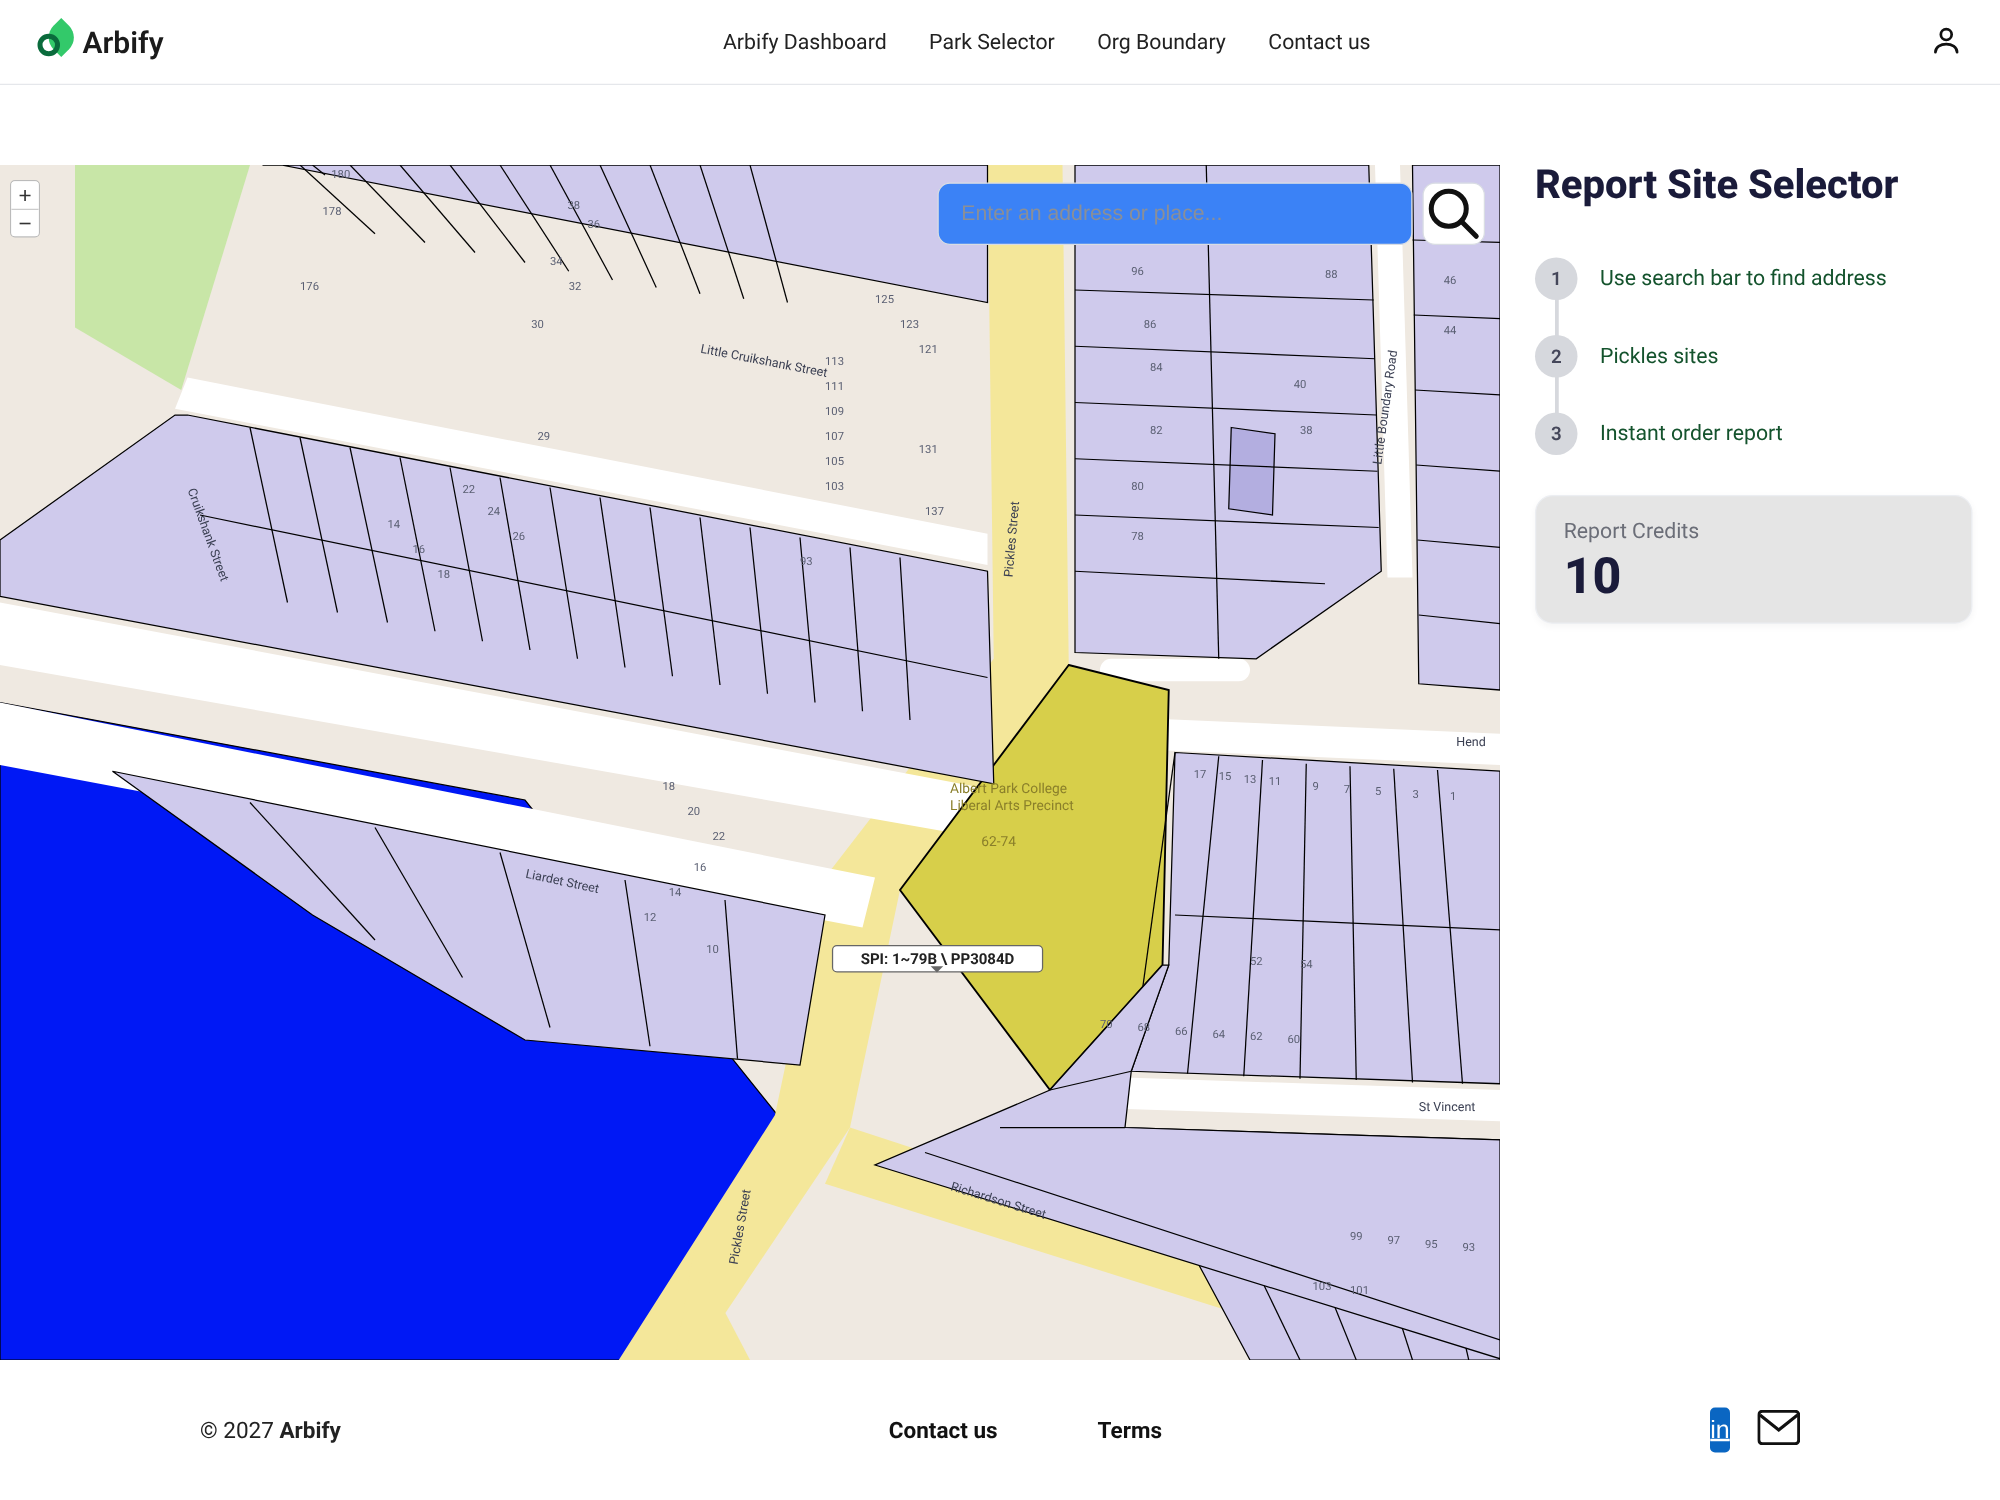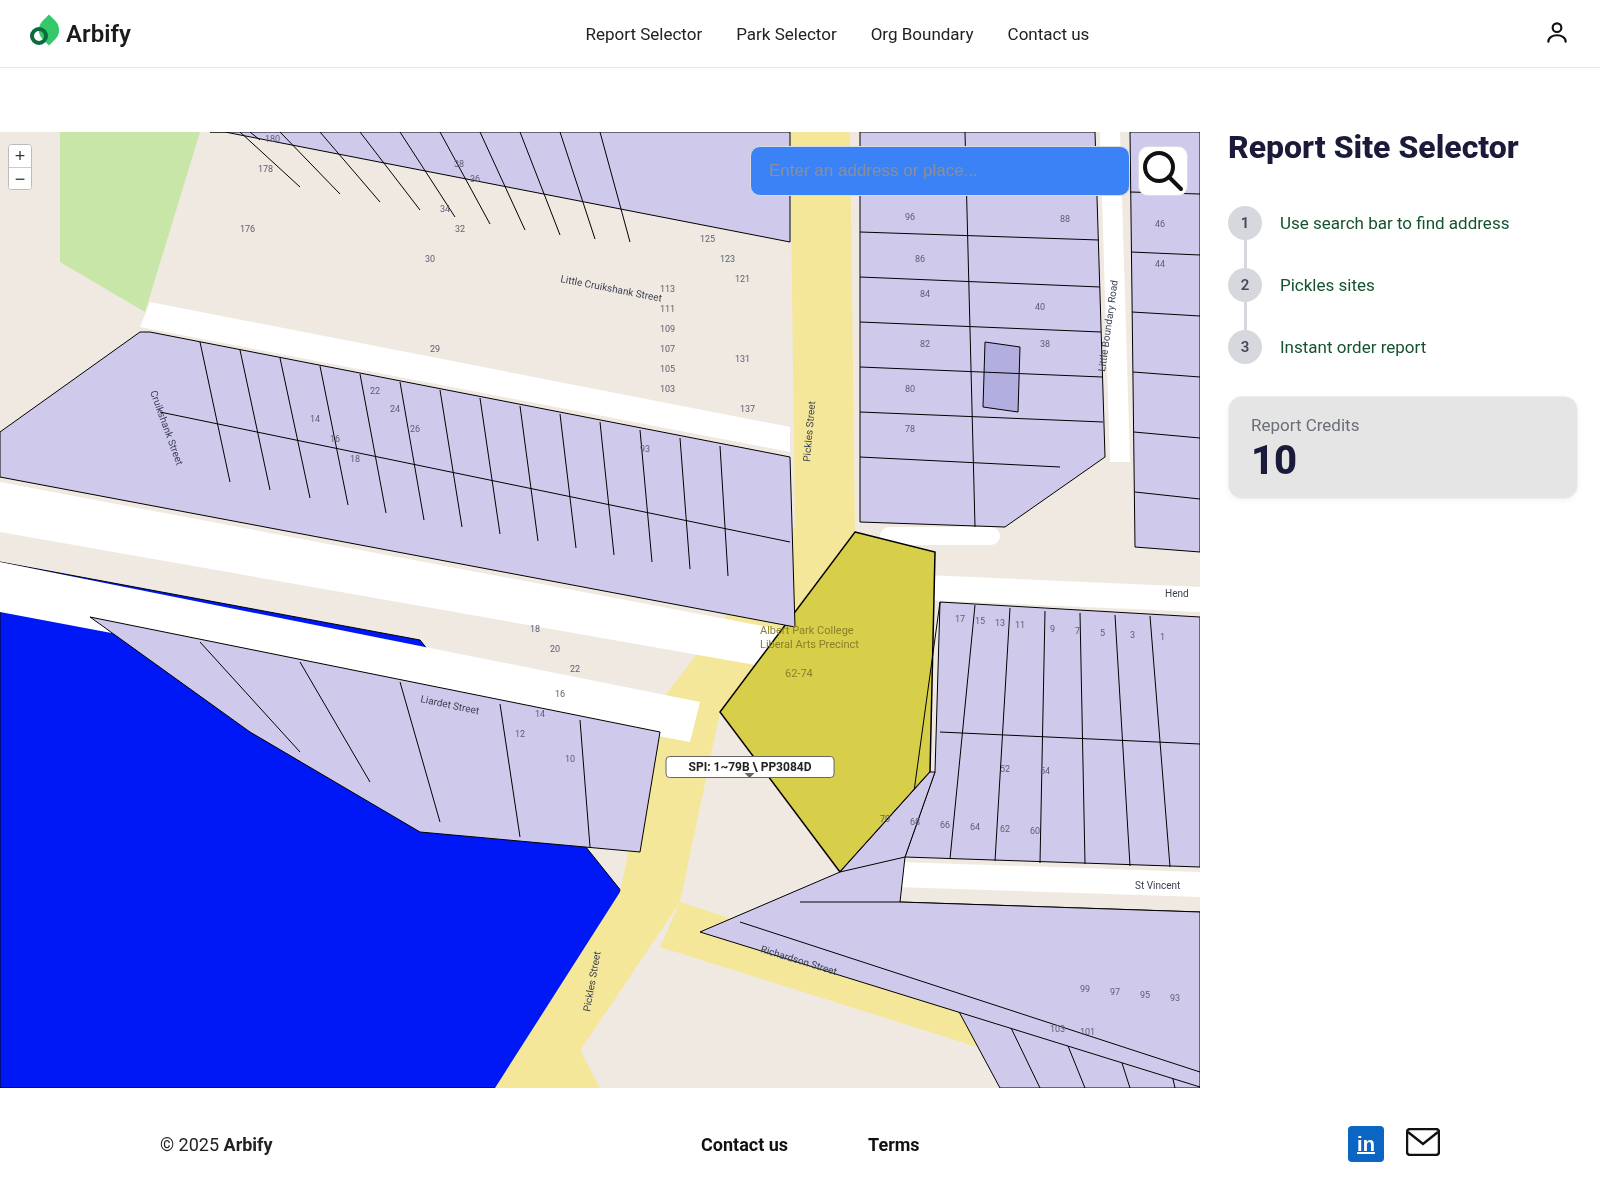--- a/index.html
+++ b/index.html
@@ -40,21 +40,21 @@
   .credits-card { margin-top: 18px; background:#e5e5e5; border:1px solid #eceef2; border-radius:14px; padding:18px 22px 14px 22px; box-shadow: 0 2px 6px rgba(0,0,0,0.04); }
   .credits-label { font-size:17px; color:#6b6e78; margin-bottom:2px; }
   .credits-value { font-size:40px; font-weight:800; color:#1a1b3a; }
   
   .footer { height:112px; display:flex; align-items:center; justify-content:space-between; padding: 0 160px; }
   .footer-left { font-size:18px; color:#222; }
   .footer-left .brand { font-weight:700; }
   .footer-center { display:flex; gap:80px; }
   .footer-center a { font-size:18px; font-weight:700; color:#111; text-decoration:none; }
   .footer-right { display:flex; gap:22px; align-items:center; }
-  .li-badge { width:36px; height:36px; background:#0a66c2; border-radius:4px; display:flex; align-items:center; justify-content:center; color:#fff; font-weight:700; font-size:20px; font-family: Arial, sans-serif; }
+  .li-badge { width:16px; height:36px; background:#0a66c2; border-radius:4px; display:flex; align-items:center; justify-content:center; color:#fff; font-weight:400; font-size:20px; font-family: Arial, sans-serif; }
   .mail-icon { width:34px; height:28px; }
   
   .road-main { fill:#f4e79a; }
   .road-sec  { fill:#ffffff; }
   .parcel { fill:#cfcaec; stroke:#000; stroke-width:1; }
   .parcel-dk { fill:#b3aee0; stroke:#000; stroke-width:1; }
   .highlight { fill:#d7cf4a; stroke:#000; stroke-width:1.5; }
   .water { fill:#0018f5; stroke:#000; stroke-width:1; }
   .park  { fill:#c8e6a7; stroke:none; }
   .ring  { fill:none; stroke:#d9d3c8; stroke-width:40; }
@@ -67,21 +67,21 @@
 
 <div class="header">
   <div class="logo">
     <div class="logo-mark">
       <div class="logo-leaf"></div>
       <div class="logo-ring"></div>
     </div>
     <span class="logo-text">Arbify</span>
   </div>
   <div class="nav">
-    <a href="#">Report Selector</a>
+    <a href="#">Arbify Dashboard</a>
     <a href="#">Park Selector</a>
     <a href="#">Org Boundary</a>
     <a href="#">Contact us</a>
   </div>
   <div>
     <svg class="user-icon" viewBox="0 0 24 24">
       <circle cx="12" cy="8" r="4" fill="none" stroke="#111" stroke-width="2"></circle>
       <path d="M4 21c0-4 4-6 8-6s8 2 8 6" fill="none" stroke="#111" stroke-width="2" stroke-linecap="round"></path>
     </svg>
   </div>
@@ -363,21 +363,21 @@
     </div>
     <div class="credits-card">
       <div class="credits-label">Report Credits</div>
       <div class="credits-value">10</div>
     </div>
   </div>
 </div>
 
 <div class="footer">
   <div class="footer-left">
-    <span>© 2025 </span><span class="brand">Arbify</span>
+    <span>© 2027 </span><span class="brand">Arbify</span>
   </div>
   <div class="footer-center">
     <a href="#">Contact us</a>
     <a href="#">Terms</a>
   </div>
   <div class="footer-right">
     <a href="#" class="li-badge">
       <span>in</span>
     </a>
     <a href="#">

